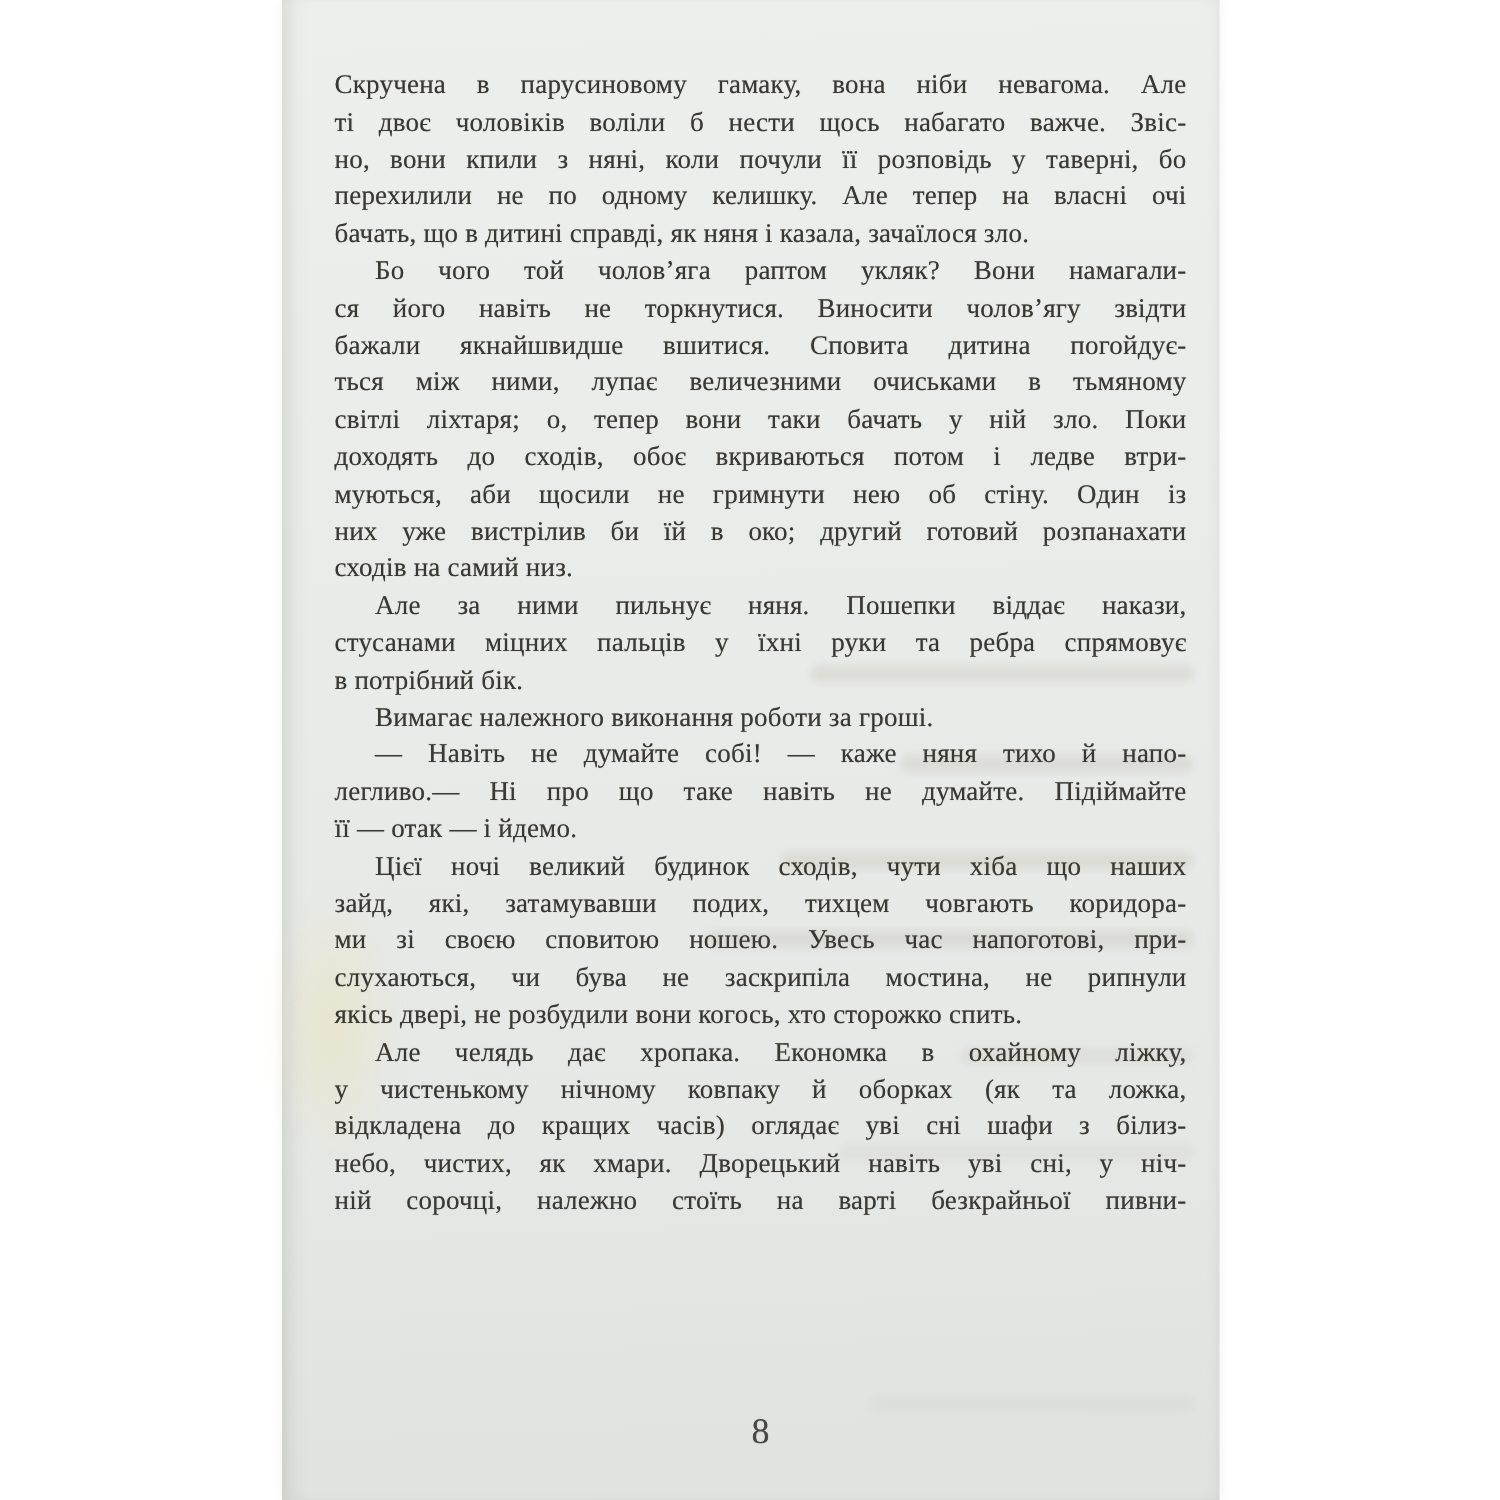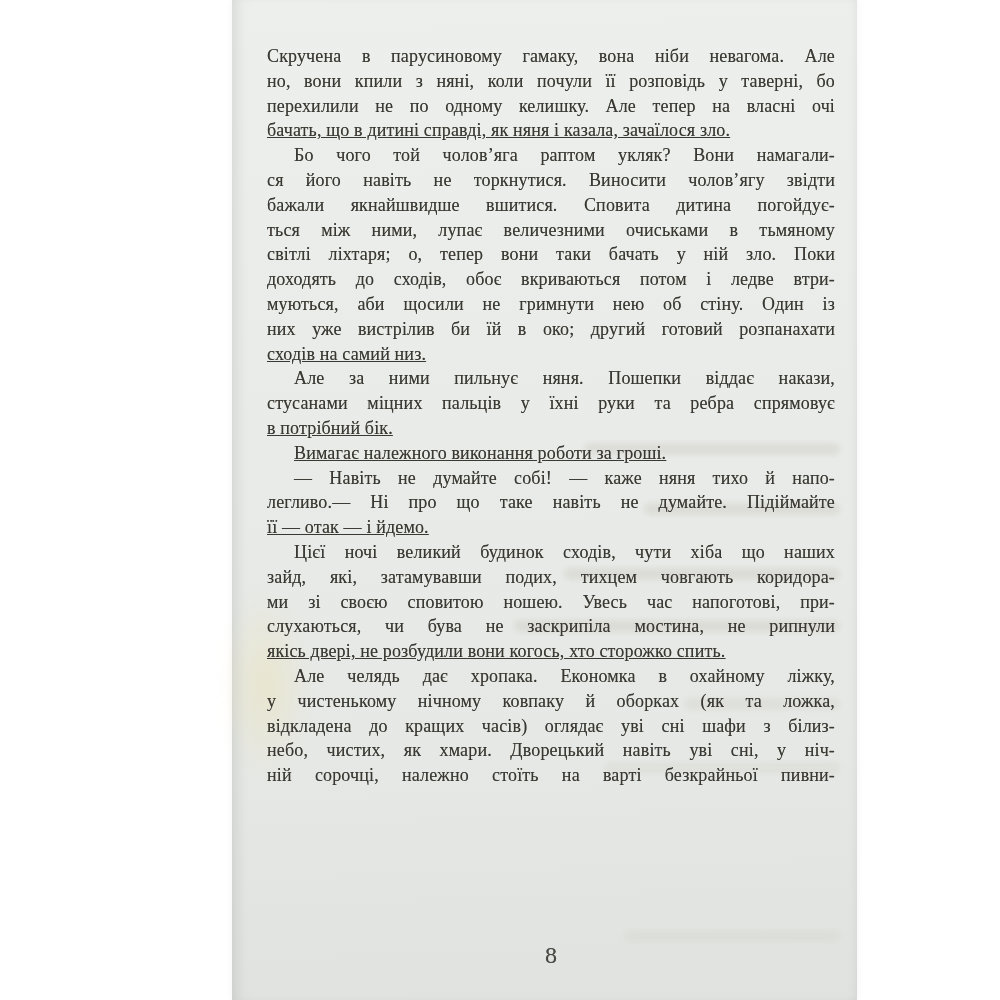--- a/index.html
+++ b/index.html
@@ -22,21 +22,20 @@
     position: absolute;
     left: 188px;
     top: 0;
     width: 625px;
     height: 1000px;
     background: linear-gradient(178deg, #edefec 0%, #e9ebe8 45%, #e6e8e5 75%, #e0e2df 100%);
     box-shadow:
       inset 12px 0 16px -10px rgba(0,0,0,0.12),
       inset -7px 0 12px -8px rgba(0,0,0,0.08),
       0 0 8px rgba(0,0,0,0.05);
-    margin-left: 44px;
   }
   
   .warm-spot {
     position: absolute;
     left: -12px;
     top: 590px;
     width: 90px;
     height: 190px;
     background: radial-gradient(ellipse at center, rgba(236,222,152,0.30) 0%, rgba(236,222,152,0.0) 70%);
     filter: blur(6px);
@@ -73,21 +72,20 @@
   }
   .para { margin: 0; }
   .para.indented .line:first-child { text-indent: 27px; }
   .line {
     text-align: justify;
     text-align-last: justify;
     white-space: normal;
   }
   .line.last {
     text-align-last: left;
-    text-decoration: underline;
   }
   .page-number {
     position: absolute;
     left: 35px;
     top: 942px;
     width: 568px;
     text-align: center;
     font-size: 24px;
     color: #4a4843;
     filter: blur(0.3px);
@@ -104,20 +102,21 @@
     <div class="bleed b2"></div>
     <div class="bleed b3"></div>
     <div class="bleed b4"></div>
     <div class="bleed b5"></div>
     <div class="bleed b6"></div>
     <div class="bleed b7"></div>
 
     <div class="text-block">
         <div class="para">
           <div class="line">Скручена в парусиновому гамаку, вона ніби невагома. Але</div>
+          <div class="line">ті двоє чоловіків воліли б нести щось набагато важче. Звіс-</div>
           <div class="line">но, вони кпили з няні, коли почули її розповідь у таверні, бо</div>
           <div class="line">перехилили не по одному келишку. Але тепер на власні очі</div>
           <div class="line last">бачать, що в дитині справді, як няня і казала, зачаїлося зло.</div>
         </div>
         <div class="para indented">
           <div class="line">Бо чого той чолов’яга раптом укляк? Вони намагали-</div>
           <div class="line">ся його навіть не торкнутися. Виносити чолов’ягу звідти</div>
           <div class="line">бажали якнайшвидше вшитися. Сповита дитина погойдує-</div>
           <div class="line">ться між ними, лупає величезними очиськами в тьмяному</div>
           <div class="line">світлі ліхтаря; о, тепер вони таки бачать у ній зло. Поки</div>

